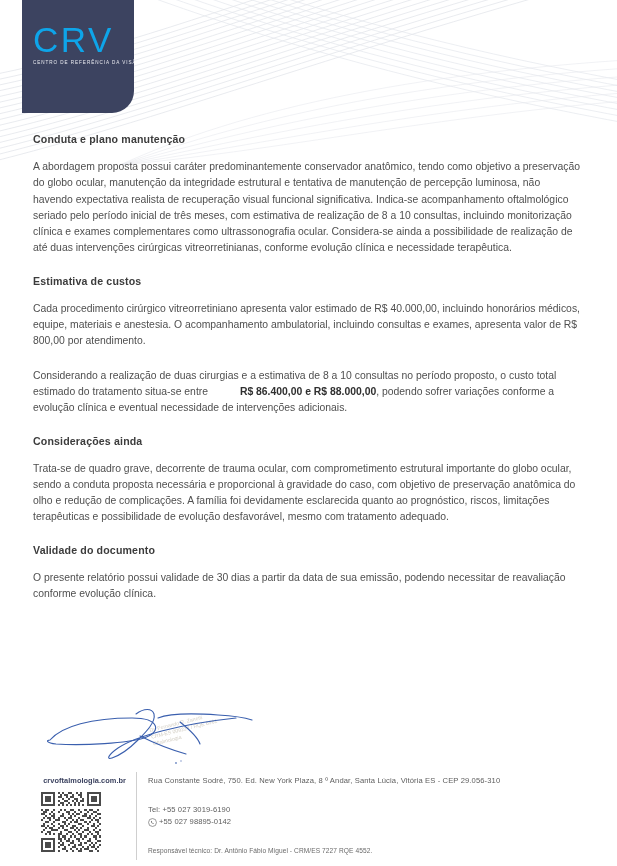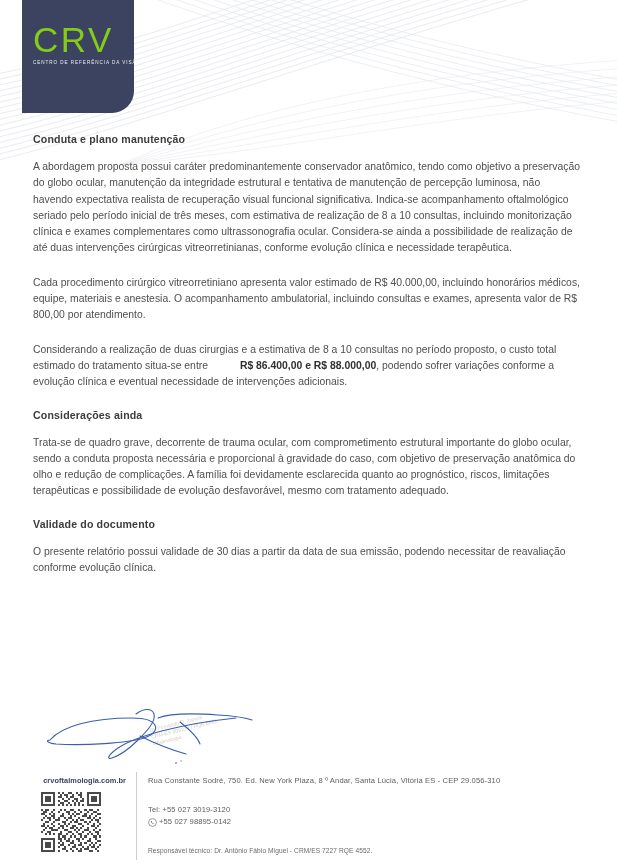--- a/index.html
+++ b/index.html
@@ -42,21 +42,21 @@
     height: 113px;
     background: #3c4360;
     border-bottom-right-radius: 22px;
     overflow: hidden;
   }
   .logo-mark {
     position: absolute;
     left: 11px;
     top: 22px;
     width: 94px;
-    color: #84cc16;
+    color: #0ea5e9;
     font-size: 35px;
     font-weight: 300;
     letter-spacing: 2.5px;
     line-height: 1;
     font-family: "Liberation Sans", sans-serif;
   }
   .logo-sub {
     position: absolute;
     left: 11px;
     top: 61px;
@@ -241,20 +241,21 @@
   </div>
 
   <div class="content">
 
     <div class="block">
       <h2 class="section-title">Conduta e plano manutenção</h2>
       <p class="para">A abordagem proposta possui caráter predominantemente conservador anatômico, tendo como objetivo a preservação do globo ocular, manutenção da integridade estrutural e tentativa de manutenção de percepção luminosa, não havendo expectativa realista de recuperação visual funcional significativa. Indica-se acompanhamento oftalmológico seriado pelo período inicial de três meses, com estimativa de realização de 8 a 10 consultas, incluindo monitorização clínica e exames complementares como ultrassonografia ocular. Considera-se ainda a possibilidade de realização de até duas intervenções cirúrgicas vitreorretinianas, conforme evolução clínica e necessidade terapêutica.</p>
     </div>
 
     <div class="block">
+      <h2 class="section-title">Estimativa de custos</h2>
       <p class="para">Cada procedimento cirúrgico vitreorretiniano apresenta valor estimado de R$ 40.000,00, incluindo honorários médicos, equipe, materiais e anestesia. O acompanhamento ambulatorial, incluindo consultas e exames, apresenta valor de R$ 800,00 por atendimento.</p>
       <p class="para">
         <span>Considerando a realização de duas cirurgias e a estimativa de 8 a 10 consultas no período proposto, o custo total estimado do tratamento situa-se entre </span><b>R$ 86.400,00 e R$ 88.000,00</b><span>, podendo sofrer variações conforme a evolução clínica e eventual necessidade de intervenções adicionais.</span>
       </p>
     </div>
 
     <div class="block">
       <h2 class="section-title">Considerações ainda</h2>
       <p class="para">Trata-se de quadro grave, decorrente de trauma ocular, com comprometimento estrutural importante do globo ocular, sendo a conduta proposta necessária e proporcional à gravidade do caso, com objetivo de preservação anatômica do olho e redução de complicações. A família foi devidamente esclarecida quanto ao prognóstico, riscos, limitações terapêuticas e possibilidade de evolução desfavorável, mesmo com tratamento adequado.</p>
     </div>
@@ -526,21 +527,21 @@
       </svg>
     </div>
 
     <div class="footer-divider"></div>
 
     <div class="footer-right">
       <div class="f-address">Rua Constante Sodré, 750. Ed. New York Plaza, 8 º Andar, Santa Lúcia, Vitória ES - CEP 29.056-310</div>
 
       <div class="f-phones">
         <div class="f-phone-row">
-          <span>Tel: +55 027 3019-3120</span>
+          <span>Tel: +55 027 3019-6190</span>
         </div>
         <div class="f-phone-row">
           <svg class="wa-icon" viewBox="0 0 16 16">
             <circle cx="8" cy="8" r="7" fill="none" stroke="#5d5d5d" stroke-width="1.1"></circle>
             <path d="M5.6 5.1 C 5.1 5.6 5.0 6.6 5.6 7.6 C 6.3 8.9 7.6 9.9 8.9 10.3
                      C 9.6 10.5 10.2 10.3 10.5 9.9 L 9.6 9.1 L 8.8 9.4 C 8.0 9.0 7.2 8.2 6.9 7.5
                      L 7.2 6.7 Z" fill="#5d5d5d"></path>
           </svg>
           <span>+55 027 98895-0142</span>
         </div>

